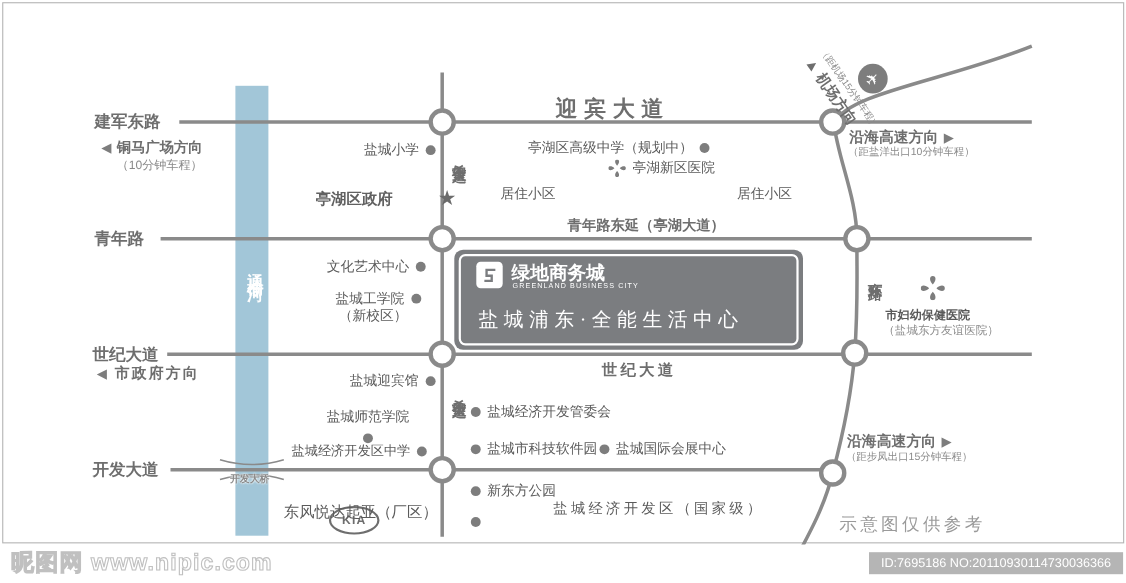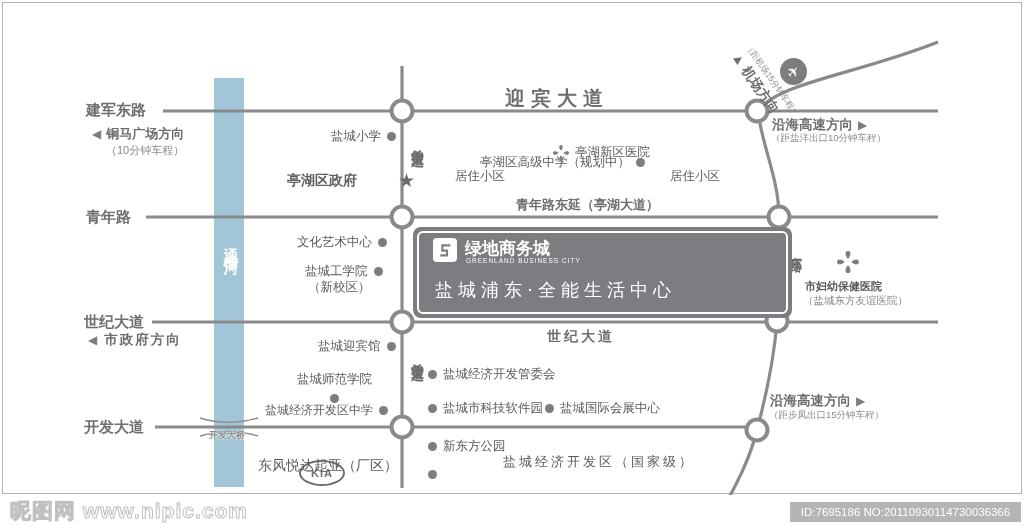--- a/index.html
+++ b/index.html
@@ -16,21 +16,21 @@
   .poi{display:flex;align-items:center;gap:6px;font-size:12.5px;color:#5a5a5a;
        white-space:nowrap;z-index:2;}
   .poi .bullet{width:9px;height:9px;border-radius:50%;background:#7d7d7d;flex:0 0 auto;}
   .poi.bold{font-weight:bold;font-size:14px;color:#606060;gap:41px;}
   .note-small{font-size:9.5px;color:#8a8a8a;white-space:nowrap;z-index:2;}
   .dir{display:flex;align-items:center;gap:5px;font-weight:bold;color:#6e6e6e;
        font-size:13.5px;white-space:nowrap;z-index:2;}
   .dir .tri{font-size:12px;color:#7d7d7d;}
   .river-name{writing-mode:vertical-rl;text-orientation:upright;color:#fff;font-weight:bold;
               font-size:15px;letter-spacing:6px;z-index:2;}
-  #project-box{position:absolute;left:413px;top:227px;width:379px;height:91px;background:#7b7d80;
+  #project-box{position:absolute;left:413px;top:227px;width:317px;height:91px;background:#7b7d80;
                border-radius:8px;z-index:3;}
   #project-frame{position:absolute;inset:4px;border:2px solid #fff;border-radius:6px;}
   #project-logo{position:absolute;left:20px;top:11px;width:24px;height:24px;background:#fff;
                 border-radius:4px;display:flex;align-items:center;justify-content:center;}
   #project-title{position:absolute;left:52px;top:10px;color:#fff;font-weight:bold;font-size:17px;
                  white-space:nowrap;}
   #project-sub{position:absolute;left:53px;top:30px;color:#fff;font-size:6.5px;letter-spacing:1px;
                white-space:nowrap;}
   #project-tagline{position:absolute;left:22px;top:51px;color:#fff;font-size:18px;letter-spacing:5px;
                    font-family:"Liberation Serif","DejaVu Serif",serif;white-space:nowrap;}
@@ -138,21 +138,21 @@
   <div class="abs note-small" style="left:769px;top:409px;">（距步凤出口15分钟车程）</div>
 
   <div class="abs poi" style="left:312px;top:128px;margin-left:19px;">
     <span>盐城小学</span>
     <span class="bullet"></span>
   </div>
   <div class="abs poi bold" style="left:287px;top:169px;">
     <span>亭湖区政府</span>
     <span class="star">★</span>
   </div>
-  <div class="abs poi" style="left:480px;top:126px;margin-top:28px;">
+  <div class="abs poi" style="left:480px;top:126px;">
     <span>亭湖区高级中学（规划中）</span>
     <span class="bullet"></span>
   </div>
   <div class="abs poi" style="left:553px;top:144px;">
     <svg class="hosp-cross" width="16" height="16" viewBox="0 0 20 20">
       <path fill="#7d7d7d" d="M10 0C13 0 13 4 10 7C7 4 7 0 10 0ZM20 10C20 13 16 13 13 10C16 7 20 7 20 10ZM10 20C7 20 7 16 10 13C13 16 13 20 10 20ZM0 10C0 7 4 7 7 10C4 13 0 13 0 10Z"></path>
     </svg>
     <span>亭湖新区医院</span>
   </div>
   <div class="abs poi" style="left:455px;top:168px;">
@@ -228,16 +228,17 @@
     <div id="project-logo">
       <svg width="16" height="16" viewBox="0 0 24 24">
         <path d="M20 5 H8 V13 H15 V20 H5" fill="none" stroke="#7b7d80" stroke-width="3.2"></path>
       </svg>
     </div>
     <div id="project-title">绿地商务城</div>
     <div id="project-sub">GREENLAND BUSINESS CITY</div>
     <div id="project-tagline">盐城浦东·全能生活中心</div>
   </div>
 
+  <div id="disclaimer">示意图仅供参考</div>
 
   <div id="wm-site">昵图网 www.nipic.com</div>
   <div id="wm-id">ID:7695186 NO:20110930114730036366</div>
 </div>
 
 </body></html>

